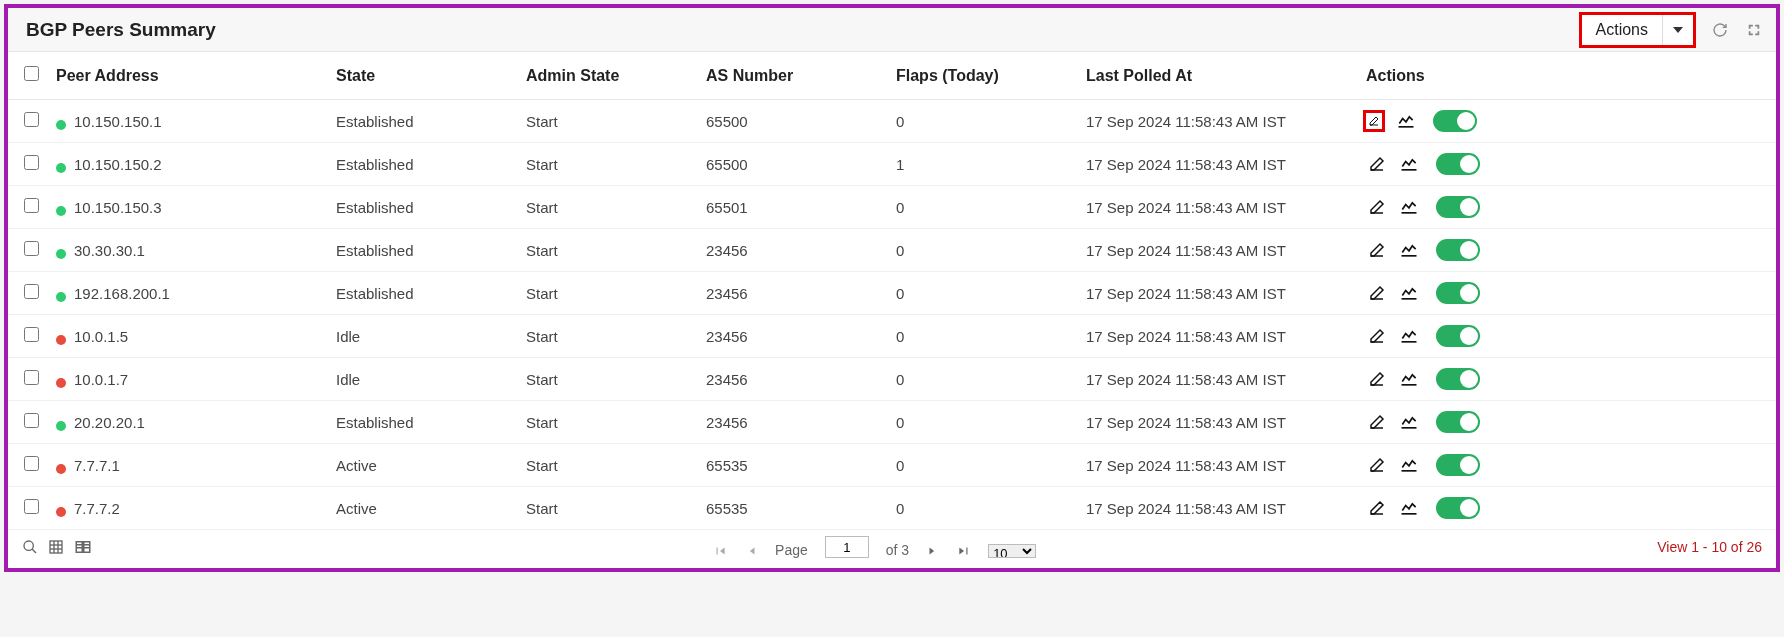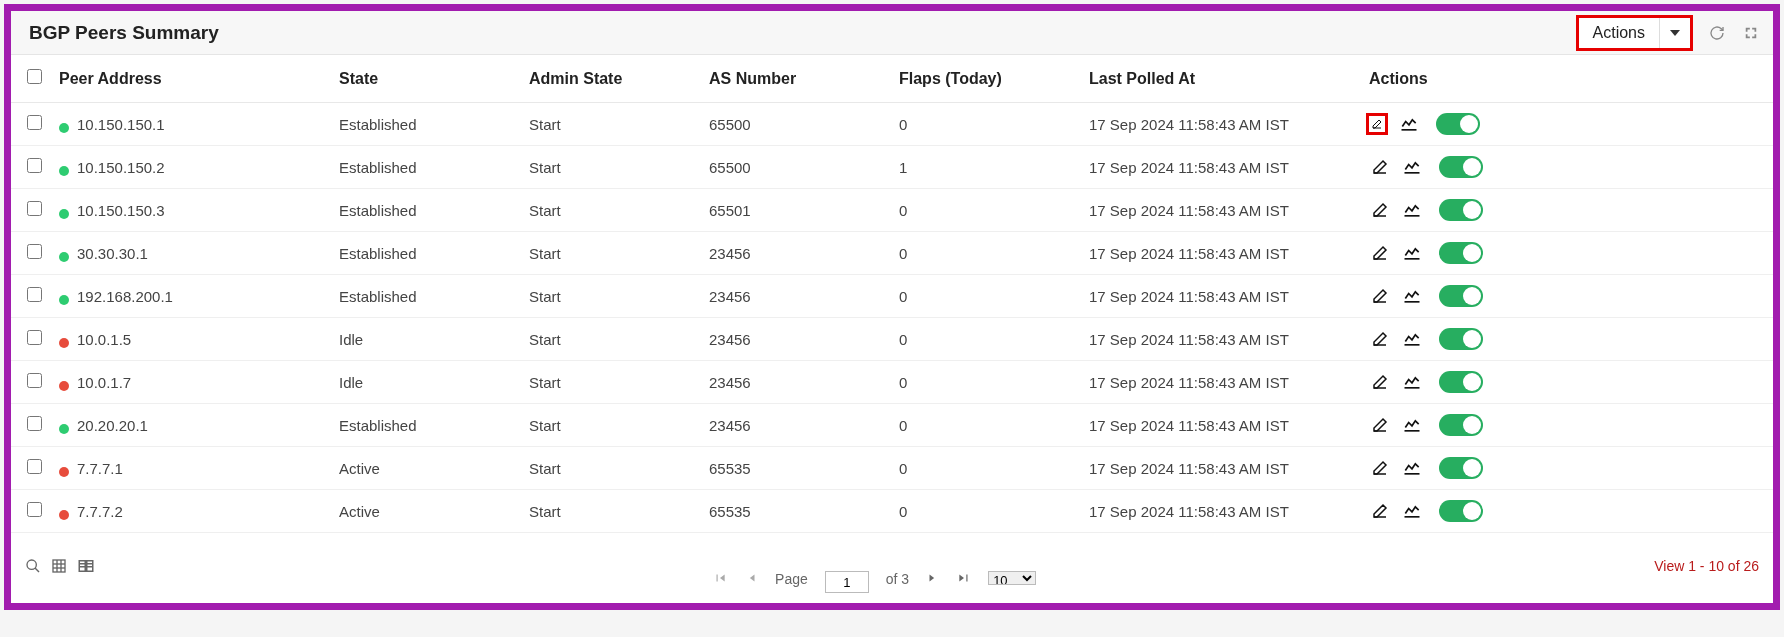--- a/index.html
+++ b/index.html
@@ -5,21 +5,21 @@
     * { box-sizing: border-box; margin: 0; padding: 0; }
     body {
       font-family: -apple-system, BlinkMacSystemFont, "Segoe UI", Arial, sans-serif;
       background: #f5f5f5;
       padding: 4px;
       font-size: 14px;
       color: #333;
     }
     .panel {
       background: #fff;
-      border: 7px solid #a21caf;
+      border: 4px solid #a21caf;
       width: 100%;
     }
     .panel-header {
       display: flex;
       justify-content: space-between;
       align-items: center;
       background: #f7f7f7;
       border-bottom: 1px solid #e5e5e5;
       padding: 6px 12px 6px 18px;
       height: 44px;
@@ -157,25 +157,24 @@
     }
     .footer-left {
       display: flex;
       gap: 10px;
       align-items: center;
       color: #666;
     }
     .footer-left .ft-icon { cursor:pointer; display:inline-flex; }
     .footer-center {
       display: flex;
-      align-items: flex-start;
+      align-items: flex-end;
       gap: 17px;
       color: #666;
       font-size: 14px;
-      margin-top: 32px;
     }
     .footer-center .pg-icon {
       cursor: pointer;
       display:inline-flex;
       align-items:center;
       color:#888;
     }
     .page-input {
       width: 44px;
       text-align: center;

